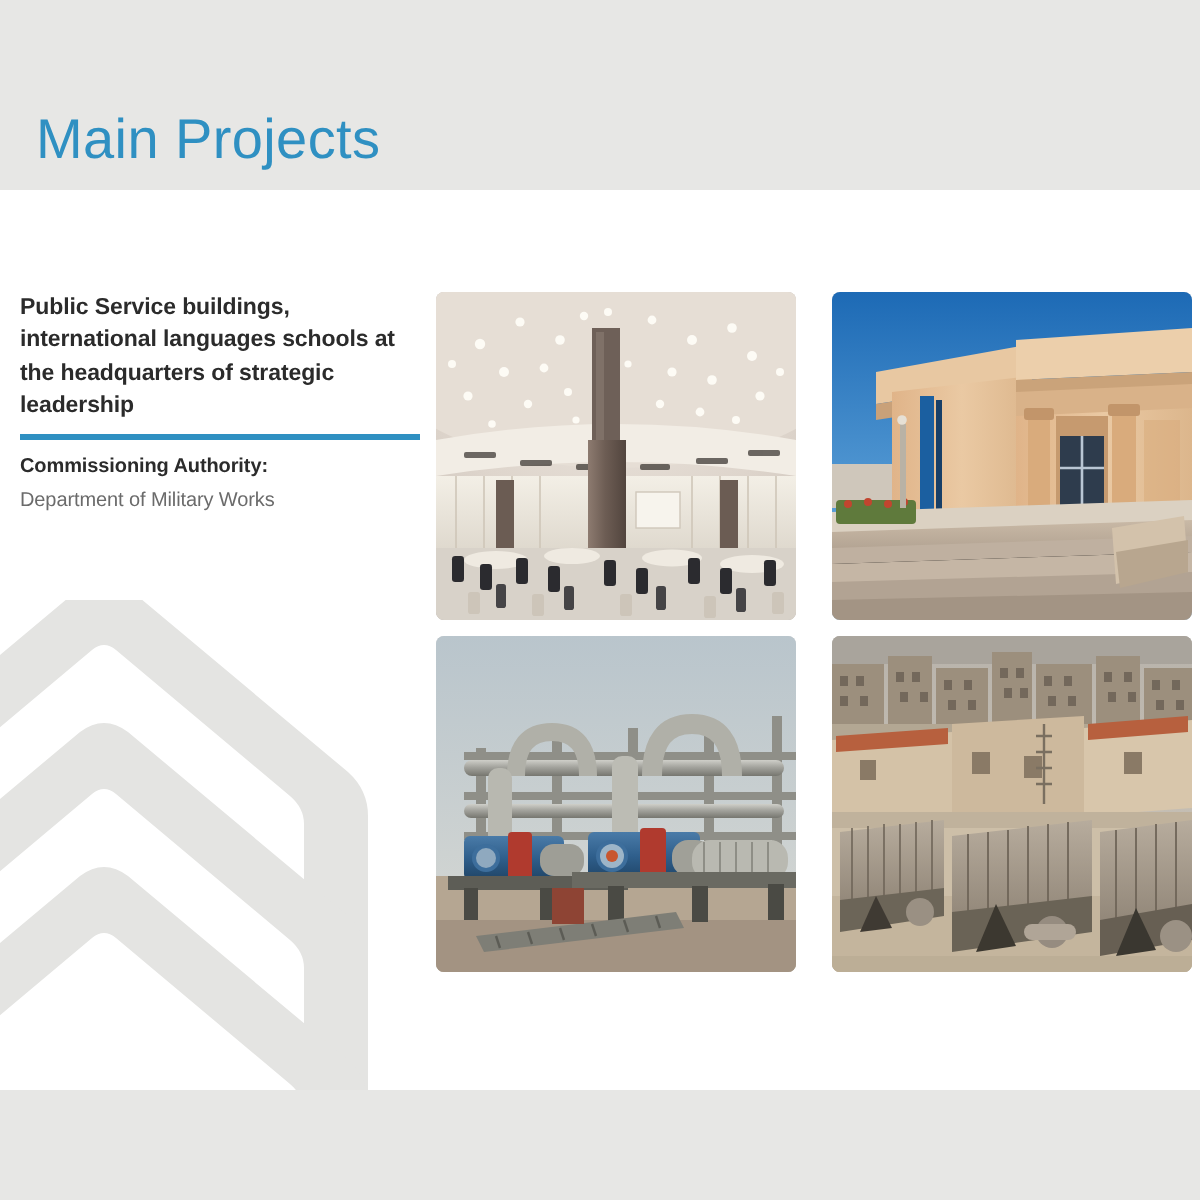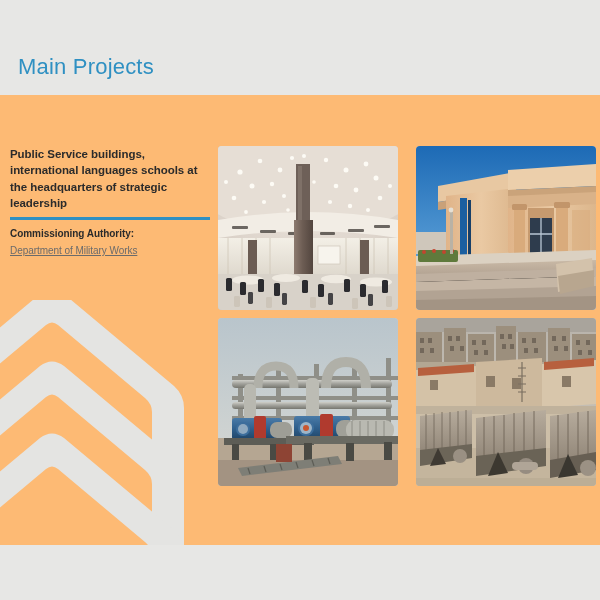--- a/index.html
+++ b/index.html
@@ -24,35 +24,35 @@
     position: absolute;
     left: 0; top: 0;
     width: 600px;
     height: 95px;
     background: #e7e7e5;
   }
   .page-title {
     position: absolute;
     left: 18px;
     top: 54px;
-    font-size: 22px;
+    font-size: 28px;
     font-weight: 400;
     letter-spacing: 0.2px;
     color: #2f90c2;
     white-space: nowrap;
   }
 
   
   .content-card {
     position: absolute;
     left: 0;
     top: 95px;
     width: 600px;
     height: 450px;
-    background: #fdba74;
+    background: #ffffff;
     overflow: hidden;
   }
 
   
   .watermark {
     position: absolute;
     left: -88px;
     top: 205px;
     width: 300px;
     height: 245px;
@@ -92,21 +92,20 @@
     letter-spacing: -0.05px;
     line-height: 15px;
   }
   .authority-value {
     font-size: 10px;
     font-weight: 400;
     color: #6b6b6b;
     letter-spacing: -0.05px;
     line-height: 15px;
     margin-top: 2px;
-    text-decoration: underline;
   }
 
   
   .image-grid {
     position: absolute;
     left: 218px;
     top: 51px;
     width: 378px;
     display: grid;
     grid-template-columns: 180px 180px;

